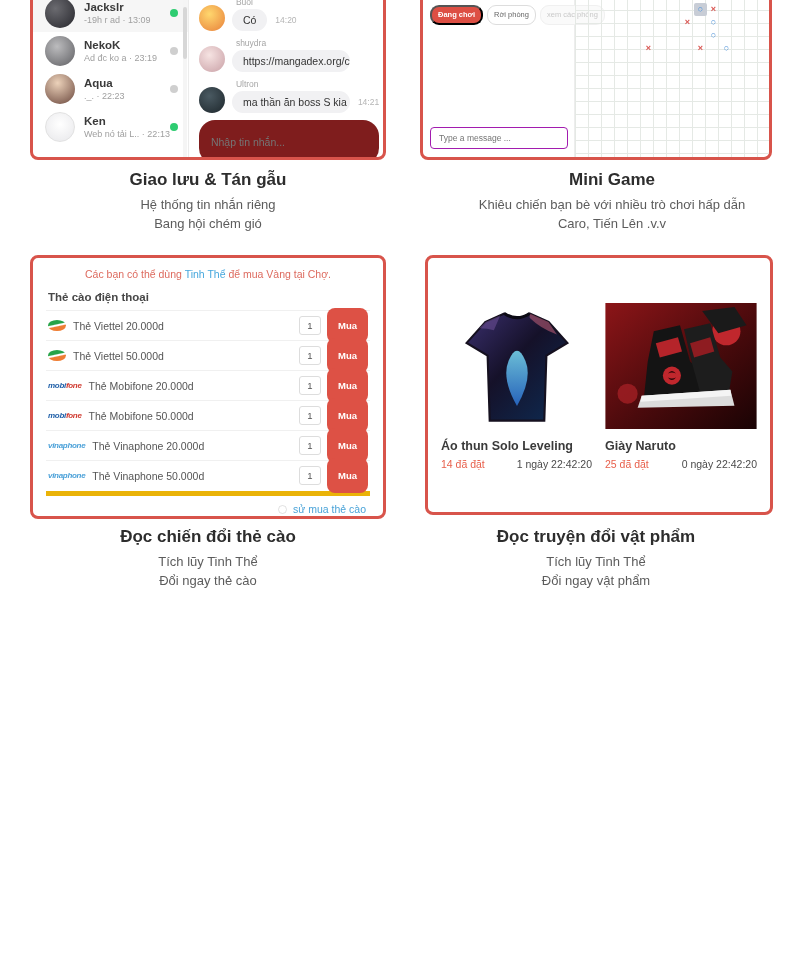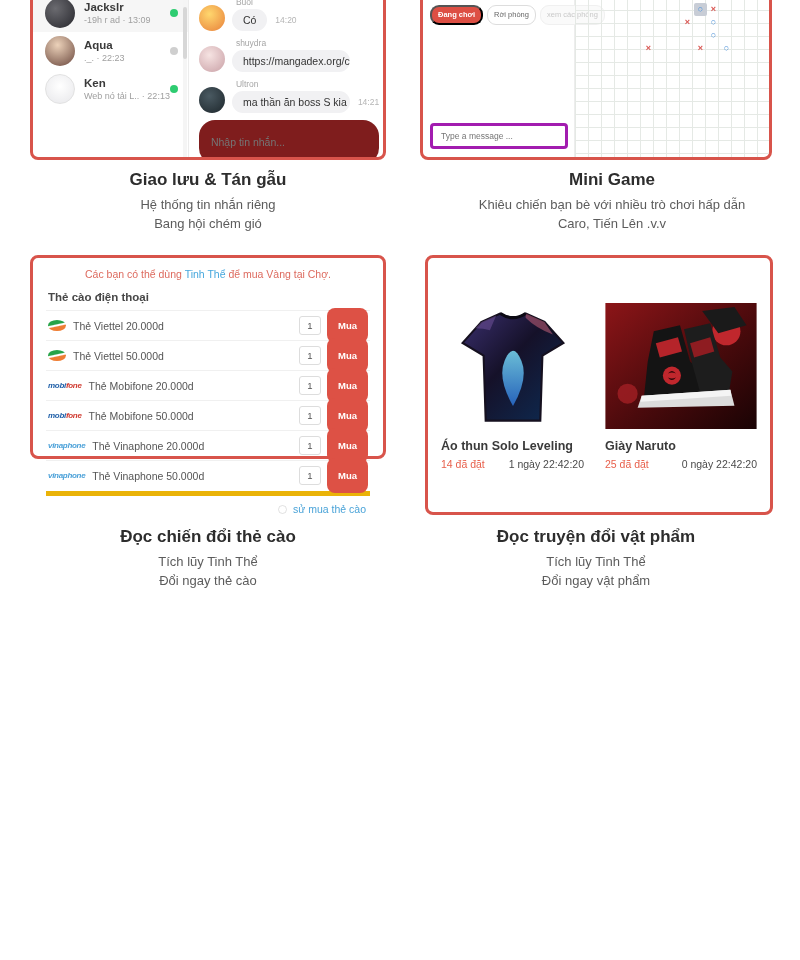--- a/index.html
+++ b/index.html
@@ -39,40 +39,40 @@
 
   
   #game-panel { left:420px; top:-22px; width:352px; height:182px; display:flex; overflow:hidden; }
   .game-left { width:152px; border-right:1px solid #ededed; display:flex; flex-direction:column; padding:24px 6px 8px 7px; }
   .game-btn-row { display:flex; gap:4px; }
   .gbtn { font-size:7.5px; padding:4px 6px; border-radius:9px; white-space:nowrap; line-height:8px; }
   .gbtn-red { background:#dd4f44; color:#fff; font-weight:bold; }
   .gbtn-outline { background:#fff; border:1px solid #ddd; color:#666; }
   .gbtn-ghost { background:#fafafa; border:1px solid #f0f0f0; color:#c9c9c9; }
   .game-input { margin-top:auto; }
-  .game-input input { width:100%; border:3px solid #a21caf; border-radius:4px; padding:5px 8px;
+  .game-input input { width:100%; border:1px solid #a21caf; border-radius:4px; padding:5px 8px;
             font-size:8.5px; color:#bdbdbd; outline:none; background:#fff;
             font-family:"Liberation Sans", sans-serif; }
   .game-board { flex:1; position:relative;
       background-image: linear-gradient(#e5e9e5 1px, transparent 1px),
                         linear-gradient(90deg, #e5e9e5 1px, transparent 1px);
       background-size:13px 13px; background-position:0 3px; }
   .piece { position:absolute; width:13px; height:13px; font-size:9px; line-height:13px;
            text-align:center; font-weight:bold; }
   .piece.x { color:#d9534f; }
   .piece.o { color:#4a90d9; }
   .piece.hl { background:#c8cdd6; border-radius:2px; }
 
   
   .caption { position:absolute; text-align:center; }
   .caption-title { font-size:17px; font-weight:bold; color:#2d2d2d; margin-bottom:5px; }
   .caption-line { font-size:13px; color:#5c5c5c; line-height:19px; }
 
   
-  #card-panel { left:30px; top:255px; width:356px; height:204px; padding:9px 13px 6px; }
+  #card-panel { left:30px; top:255px; width:356px; height:264px; padding:9px 13px 6px; }
   .notice { text-align:center; font-size:10.5px; color:#dd6a5e; line-height:14px; }
   .notice .hl-blue { color:#45a7dd; }
   .section-title { font-size:11.5px; font-weight:bold; color:#474747; margin:10px 0 7px 2px; }
   .card-row { display:flex; align-items:center; height:30px; border-top:1px solid #f0f0f0; padding:0 2px; }
   .logo { margin-right:7px; flex:0 0 auto; }
   .logo-viettel { width:18px; height:11px; border-radius:50%;
       background:linear-gradient(168deg,#27a348 38%,#ffffff 46%,#ffffff 52%,#ef7d33 60%); }
   .logo-mobifone { font-size:8px; font-weight:bold; font-style:italic; letter-spacing:-0.3px; }
   .logo-mobifone .mb { color:#1f5fa8; } .logo-mobifone .mf { color:#d03a30; }
   .logo-vinaphone { font-size:8px; font-weight:bold; font-style:italic; color:#4aa0d8; letter-spacing:-0.3px; }
@@ -81,21 +81,21 @@
              color:#555; text-align:center; line-height:17px; margin-right:6px; background:#fff; }
   .buy-btn { background:#dd5145; color:#fff; font-size:9.5px; font-weight:bold; border:none;
              border-radius:8px; padding:12px 11px; line-height:11px; }
   .card-footer { border-top:5px solid #eab308; margin-top:1px; padding:7px 4px 0;
                  display:flex; justify-content:flex-end; align-items:center; }
   .history-icon { width:9px; height:9px; border:1.5px solid #c9c9c9; border-radius:50%;
                   opacity:.55; margin-right:6px; }
   .history-link { font-size:10.5px; color:#4aa3d8; }
 
   
-  #item-panel { left:425px; top:255px; width:348px; height:260px; padding:44px 13px 0; display:flex; gap:21px; }
+  #item-panel { left:425px; top:255px; width:348px; height:260px; padding:44px 13px 0; display:flex; gap:13px; }
   .product { width:152px; }
   .product-img { width:100%; height:128px; display:flex; align-items:center; justify-content:center; }
   .product-name { font-size:12.5px; font-weight:bold; color:#3a3a3a; margin-top:9px; white-space:nowrap; }
   .product-stats { display:flex; justify-content:space-between; margin-top:5px; }
   .ordered { font-size:10.5px; color:#e8604c; }
   .countdown { font-size:10.5px; color:#4a4a4a; }
 
   
   .slogan { position:absolute; top:642px; left:0; width:800px; text-align:center;
             font-family:"DejaVu Serif", serif; font-style:italic; font-weight:bold; color:#161616; }
@@ -114,20 +114,28 @@
 
       <div class="user-row selected">
         <div class="avatar" style="background:radial-gradient(circle at 35% 35%, #6b6b70, #26262c);"></div>
         <div class="user-meta">
           <div class="user-name">Jackslr</div>
           <div class="user-sub">-19h r ad · 13:09</div>
         </div>
         <span class="status-dot dot-on"></span>
       </div>
 
+      <div class="user-row">
+        <div class="avatar" style="background:radial-gradient(circle at 40% 35%, #bcbcbe, #5e5e62);"></div>
+        <div class="user-meta">
+          <div class="user-name">NekoK</div>
+          <div class="user-sub">Ad đc ko a · 23:19</div>
+        </div>
+        <span class="status-dot dot-off"></span>
+      </div>
 
       <div class="user-row">
         <div class="avatar" style="background:radial-gradient(circle at 42% 30%, #ecd2ba, #69463c);"></div>
         <div class="user-meta">
           <div class="user-name">Aqua</div>
           <div class="user-sub">._. · 22:23</div>
         </div>
         <span class="status-dot dot-off"></span>
       </div>
 

